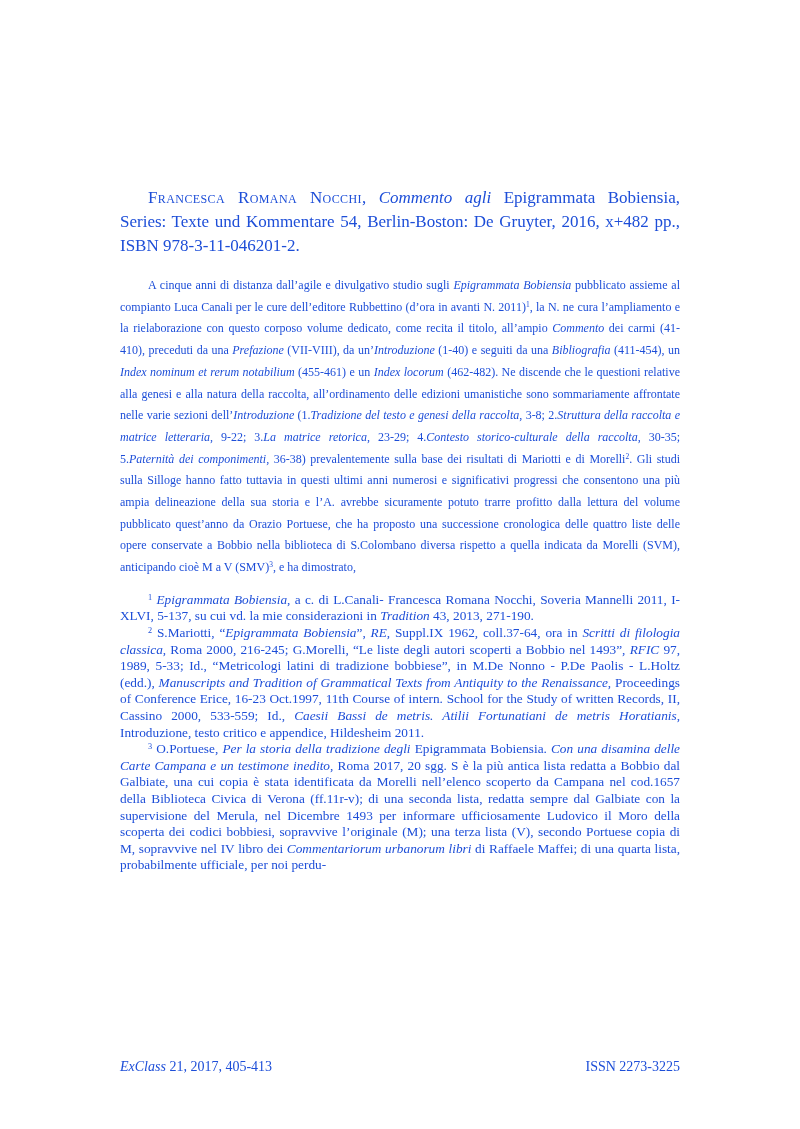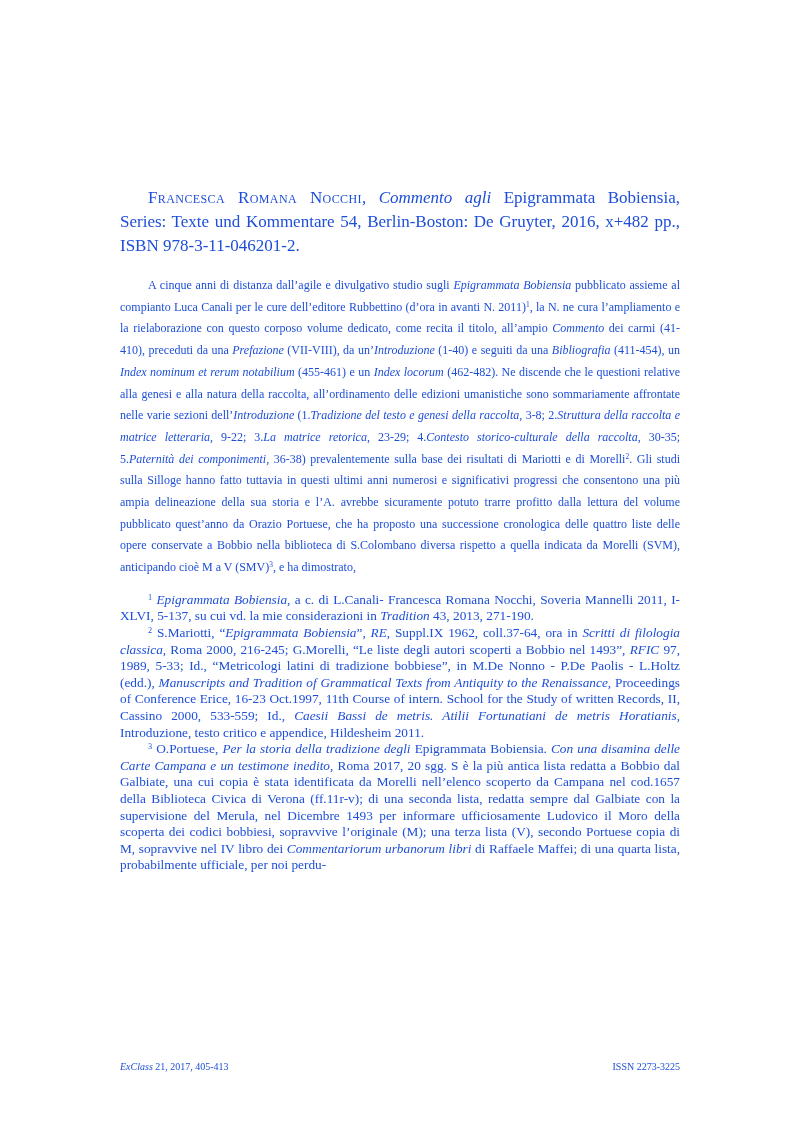--- a/index.html
+++ b/index.html
@@ -56,21 +56,21 @@
     top: -0.5em;
   }
   .footer {
     position: absolute;
     left: 120px;
     width: 560px;
     top: 1057px;
     display: flex;
     justify-content: space-between;
     align-items: baseline;
-    font-size: 10px;
+    font-size: 14px;
     line-height: 20px;
   }
 </style>
 </head>
 <body>
 
 <div class="sheet">
   <div class="content">
 
     <p class="heading"><span class="sc">Francesca Romana Nocchi</span><span>, </span><span class="it">Commento agli</span><span> Epigrammata Bobiensia, Series: Texte und Kommentare 54, Berlin-Boston: De Gruyter, 2016, x+482 pp., ISBN 978-3-11-046201-2.</span></p>

